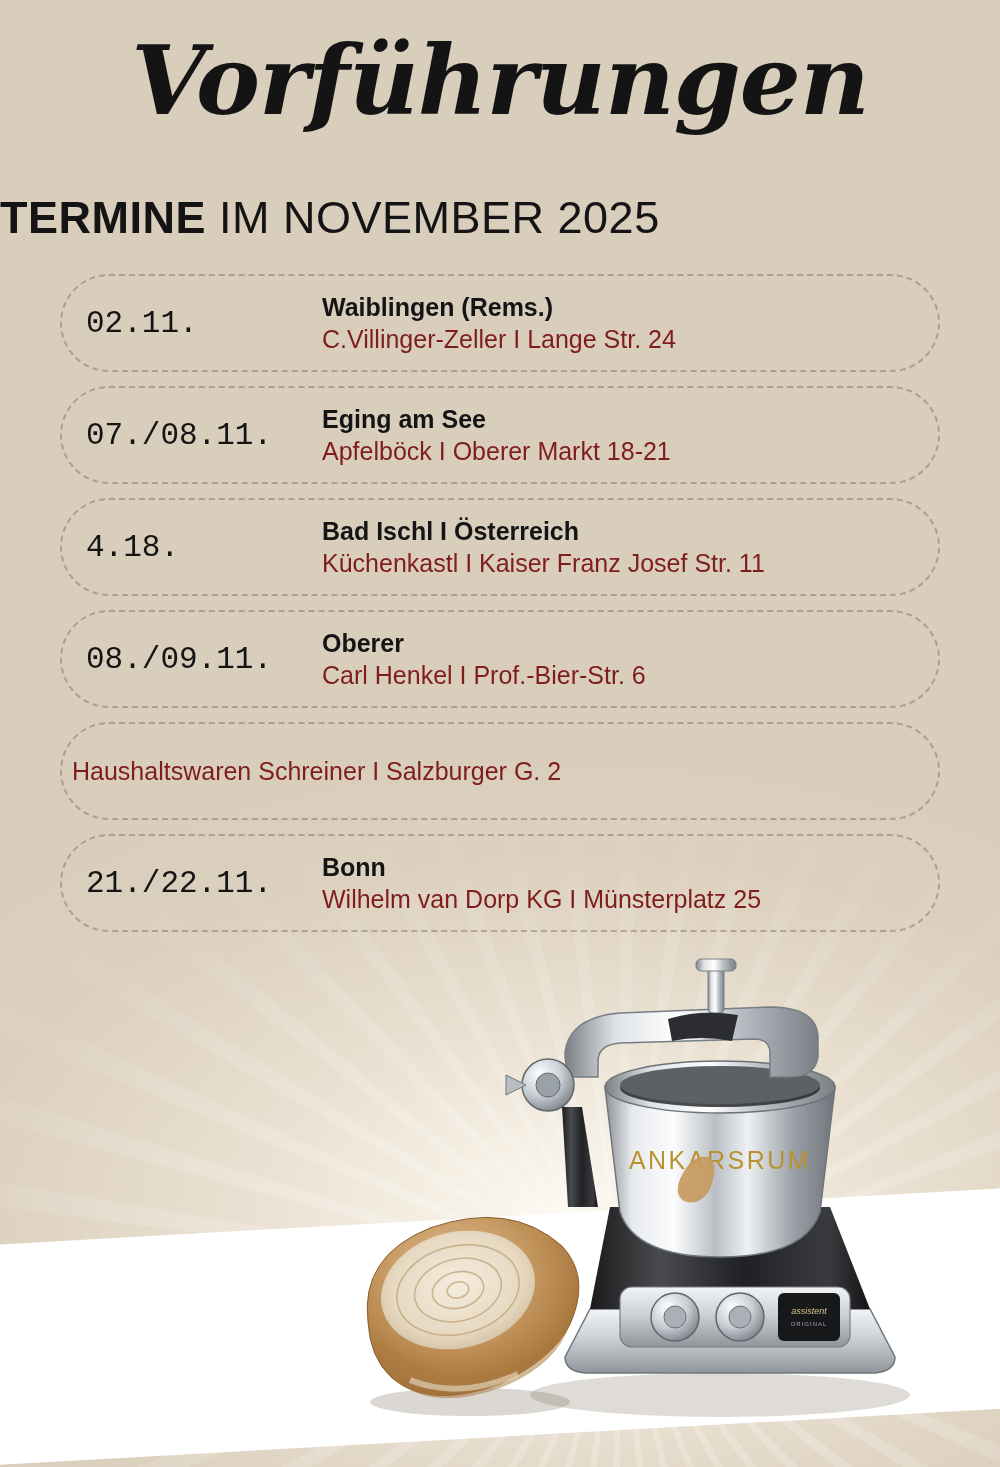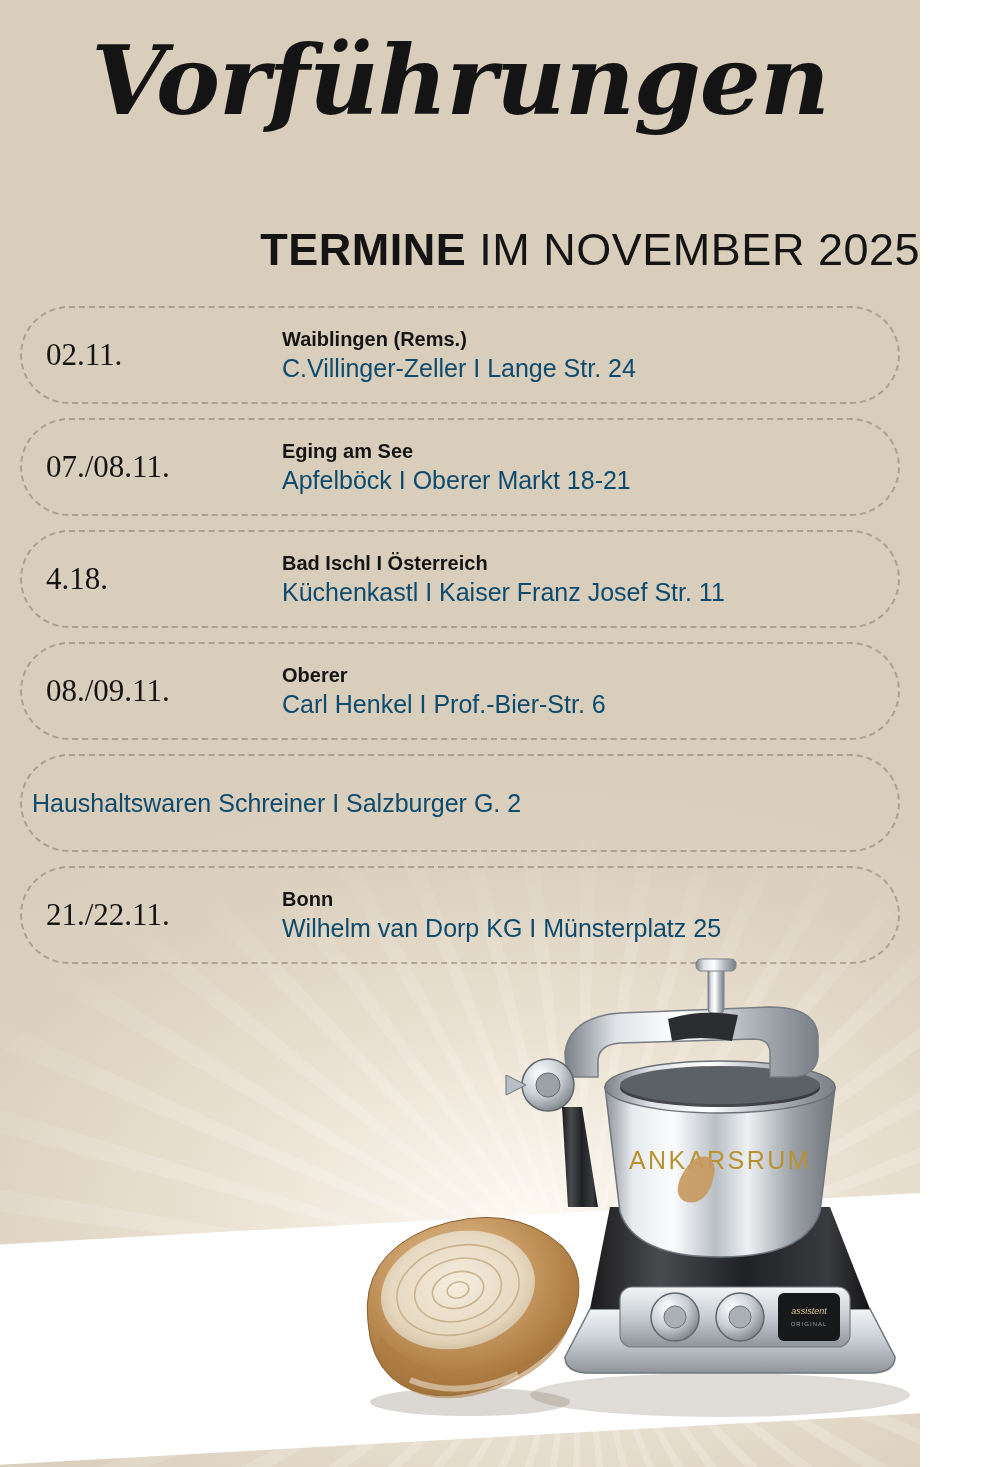--- a/index.html
+++ b/index.html
@@ -9,21 +9,21 @@
   body {
     width: 1000px;
     height: 1467px;
     font-family: "Liberation Sans", sans-serif;
     background: #ffffff;
     overflow: hidden;
   }
 
   .poster {
     position: relative;
-    width: 920px;
+    width: 1000px;
     height: 1467px;
     background: #d9cdbb;
     overflow: hidden;
   }
 
   
   .glow {
     position: absolute;
     left: 50%;
     top: 760px;
@@ -71,22 +71,22 @@
     font-size: 96px;
     letter-spacing: -1px;
     color: #141414;
     line-height: 1.15;
     z-index: 4;
     white-space: nowrap;
   }
 
   .subheadline {
     position: relative;
-    text-align: right;
-    margin-top: 88px;
+    text-align: left;
+    margin-top: 56px;
     font-family: "Liberation Sans Narrow", "Liberation Sans", sans-serif;
     font-size: 45px;
     color: #141414;
     letter-spacing: 0.5px;
     z-index: 4;
     white-space: nowrap;
   }
   .subheadline .bold { font-weight: 700; }
   .subheadline .light { font-weight: 400; }
 
@@ -106,43 +106,43 @@
     box-sizing: border-box;
     margin-bottom: 14px;
     padding-left: 10px;
   }
 
   .event .date {
     width: 250px;
     flex: 0 0 250px;
     text-align: left;
     padding-left: 14px;
-    font-family: Liberation Serif, serif;
+    font-family: Liberation Mono, monospace;
     font-size: 31px;
     font-weight: 400;
     color: #141414;
     box-sizing: border-box;
   }
 
   .event .info {
     flex: 1 1 auto;
     padding-right: 20px;
   }
   .event .place {
     font-family: "Liberation Sans Narrow", "Liberation Sans", sans-serif;
-    font-size: 20px;
+    font-size: 25px;
     font-weight: 700;
     color: #141414;
     line-height: 1.25;
   }
   .event .addr {
     font-family: "Liberation Sans Narrow", "Liberation Sans", sans-serif;
     font-size: 25px;
     font-weight: 400;
-    color: #0c4a6e;
+    color: #7f1d1d;
     line-height: 1.3;
   }
 
   
   .machine {
     position: absolute;
     left: 470px;
     bottom: 40px;
     width: 460px;
     height: 470px;

